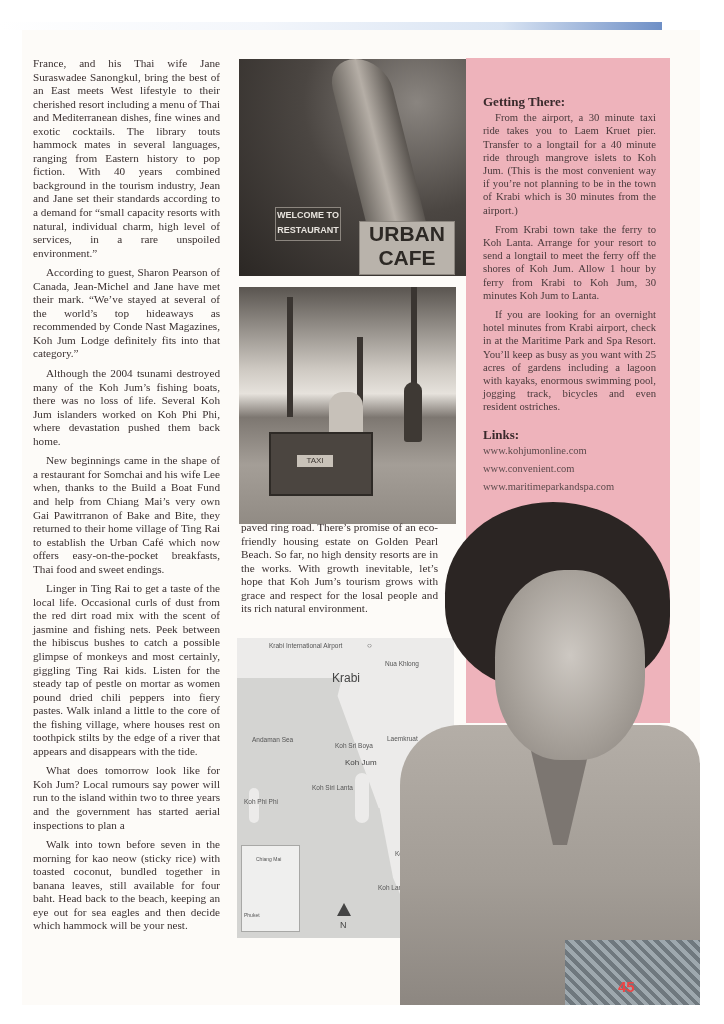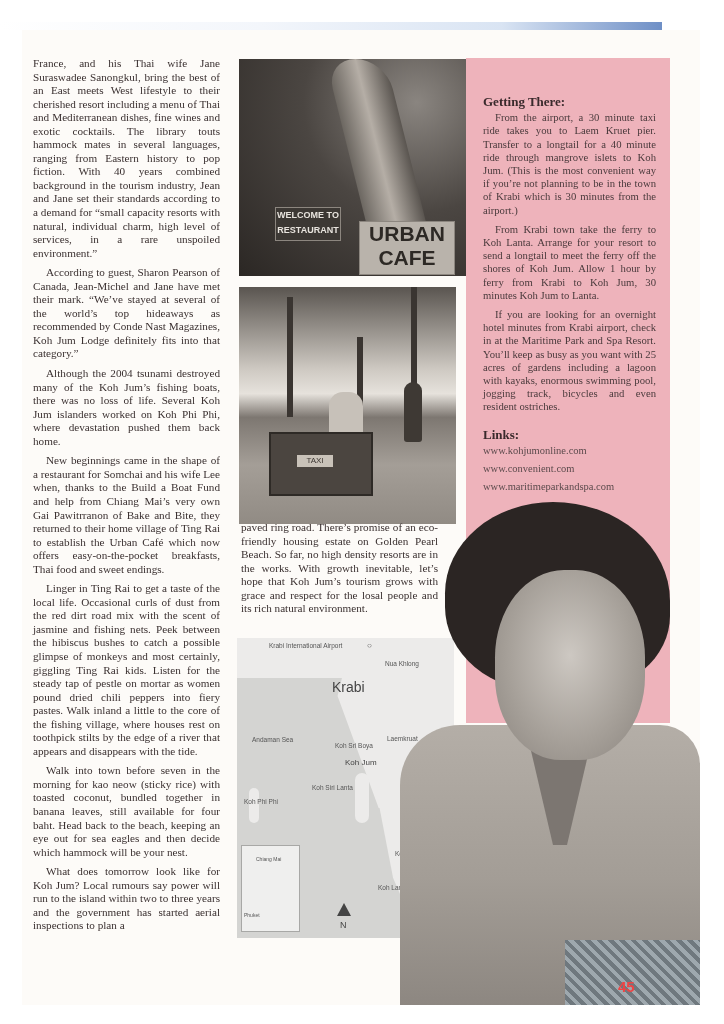--- a/index.html
+++ b/index.html
@@ -64,22 +64,22 @@
 <div class="topbar"></div>
 <div class="topbar2"></div>
 <div class="page"></div>
 
 <div class="col col1">
   <p class="first">France, and his Thai wife Jane Suraswadee Sanongkul, bring the best of an East meets West lifestyle to their cherished resort including a menu of Thai and Mediterranean dishes, fine wines and exotic cocktails. The library touts hammock mates in several languages, ranging from Eastern history to pop fiction. With 40 years combined background in the tourism industry, Jean and Jane set their standards according to a demand for “small capacity resorts with natural, individual charm, high level of services, in a rare unspoiled environment.”</p>
   <p>According to guest, Sharon Pearson of Canada, Jean-Michel and Jane have met their mark. “We’ve stayed at several of the world’s top hideaways as recommended by Conde Nast Magazines, Koh Jum Lodge definitely fits into that category.”</p>
   <p>Although the 2004 tsunami destroyed many of the Koh Jum’s fishing boats, there was no loss of life. Several Koh Jum islanders worked on Koh Phi Phi, where devastation pushed them back home.</p>
   <p>New beginnings came in the shape of a restaurant for Somchai and his wife Lee when, thanks to the Build a Boat Fund and help from Chiang Mai’s very own Gai Pawitrranon of Bake and Bite, they returned to their home village of Ting Rai to establish the Urban Café which now offers easy-on-the-pocket breakfasts, Thai food and sweet endings.</p>
   <p>Linger in Ting Rai to get a taste of the local life. Occasional curls of dust from the red dirt road mix with the scent of jasmine and fishing nets. Peek between the hibiscus bushes to catch a possible glimpse of monkeys and most certainly, giggling Ting Rai kids. Listen for the steady tap of pestle on mortar as women pound dried chili peppers into fiery pastes. Walk inland a little to the core of the fishing village, where houses rest on toothpick stilts by the edge of a river that appears and disappears with the tide.</p>
+  <p>What does tomorrow look like for Koh Jum? Local rumours say power will run to the island within two to three years and the government has started aerial inspections to plan a</p>
   <p>Walk into town before seven in the morning for kao neow (sticky rice) with toasted coconut, bundled together in banana leaves, still available for four baht. Head back to the beach, keeping an eye out for sea eagles and then decide which hammock will be your nest.</p>
-  <p>What does tomorrow look like for Koh Jum? Local rumours say power will run to the island within two to three years and the government has started aerial inspections to plan a</p>
 </div>
 
 <div class="photo photo1">
   <div class="trunk"></div>
   <div class="sign sign1">WELCOME TO RESTAURANT</div>
   <div class="sign sign2">URBAN CAFE</div>
 </div>
 
 <div class="photo photo2">
   <div class="palm" style="left:48px;top:10px;height:120px;"></div>
@@ -96,21 +96,21 @@
 </div>
 
 <div class="map">
   <div class="land" style="left:0;top:0;width:217px;height:40px;"></div>
   <div class="land" style="left:80px;top:30px;width:137px;height:140px;clip-path:polygon(20% 0,100% 0,100% 100%,45% 100%,30% 60%,15% 20%);"></div>
   <div class="land" style="left:130px;top:150px;width:87px;height:150px;clip-path:polygon(10% 0,100% 0,100% 100%,60% 100%,30% 60%);"></div>
   <div class="land" style="left:12px;top:150px;width:10px;height:35px;border-radius:5px;"></div>
   <div class="land" style="left:118px;top:135px;width:14px;height:50px;border-radius:7px;"></div>
   <span class="maplabel" style="left:32px;top:4px;">Krabi International Airport</span>
   <span class="maplabel" style="left:130px;top:3px;font-size:8px;">○</span>
-  <span class="maplabel" style="left:95px;top:33px;font-size:14px;color:#444;margin-top:8px;">Krabi</span>
+  <span class="maplabel" style="left:95px;top:33px;font-size:12px;color:#444;">Krabi</span>
   <span class="maplabel" style="left:148px;top:22px;">Nua Khlong</span>
   <span class="maplabel" style="left:15px;top:98px;">Andaman Sea</span>
   <span class="maplabel" style="left:98px;top:104px;">Koh Sri Boya</span>
   <span class="maplabel" style="left:150px;top:97px;">Laemkruat</span>
   <span class="maplabel" style="left:92px;top:120px;font-size:8px;color:#444;padding-left:16px;">Koh Jum</span>
   <span class="maplabel" style="left:75px;top:146px;">Koh Siri Lanta</span>
   <span class="maplabel" style="left:7px;top:160px;">Koh Phi Phi</span>
   <span class="maplabel" style="left:158px;top:212px;">Koh Lanta</span>
   <span class="maplabel" style="left:141px;top:246px;">Koh Lanta Yai</span>
   <div class="inset">

